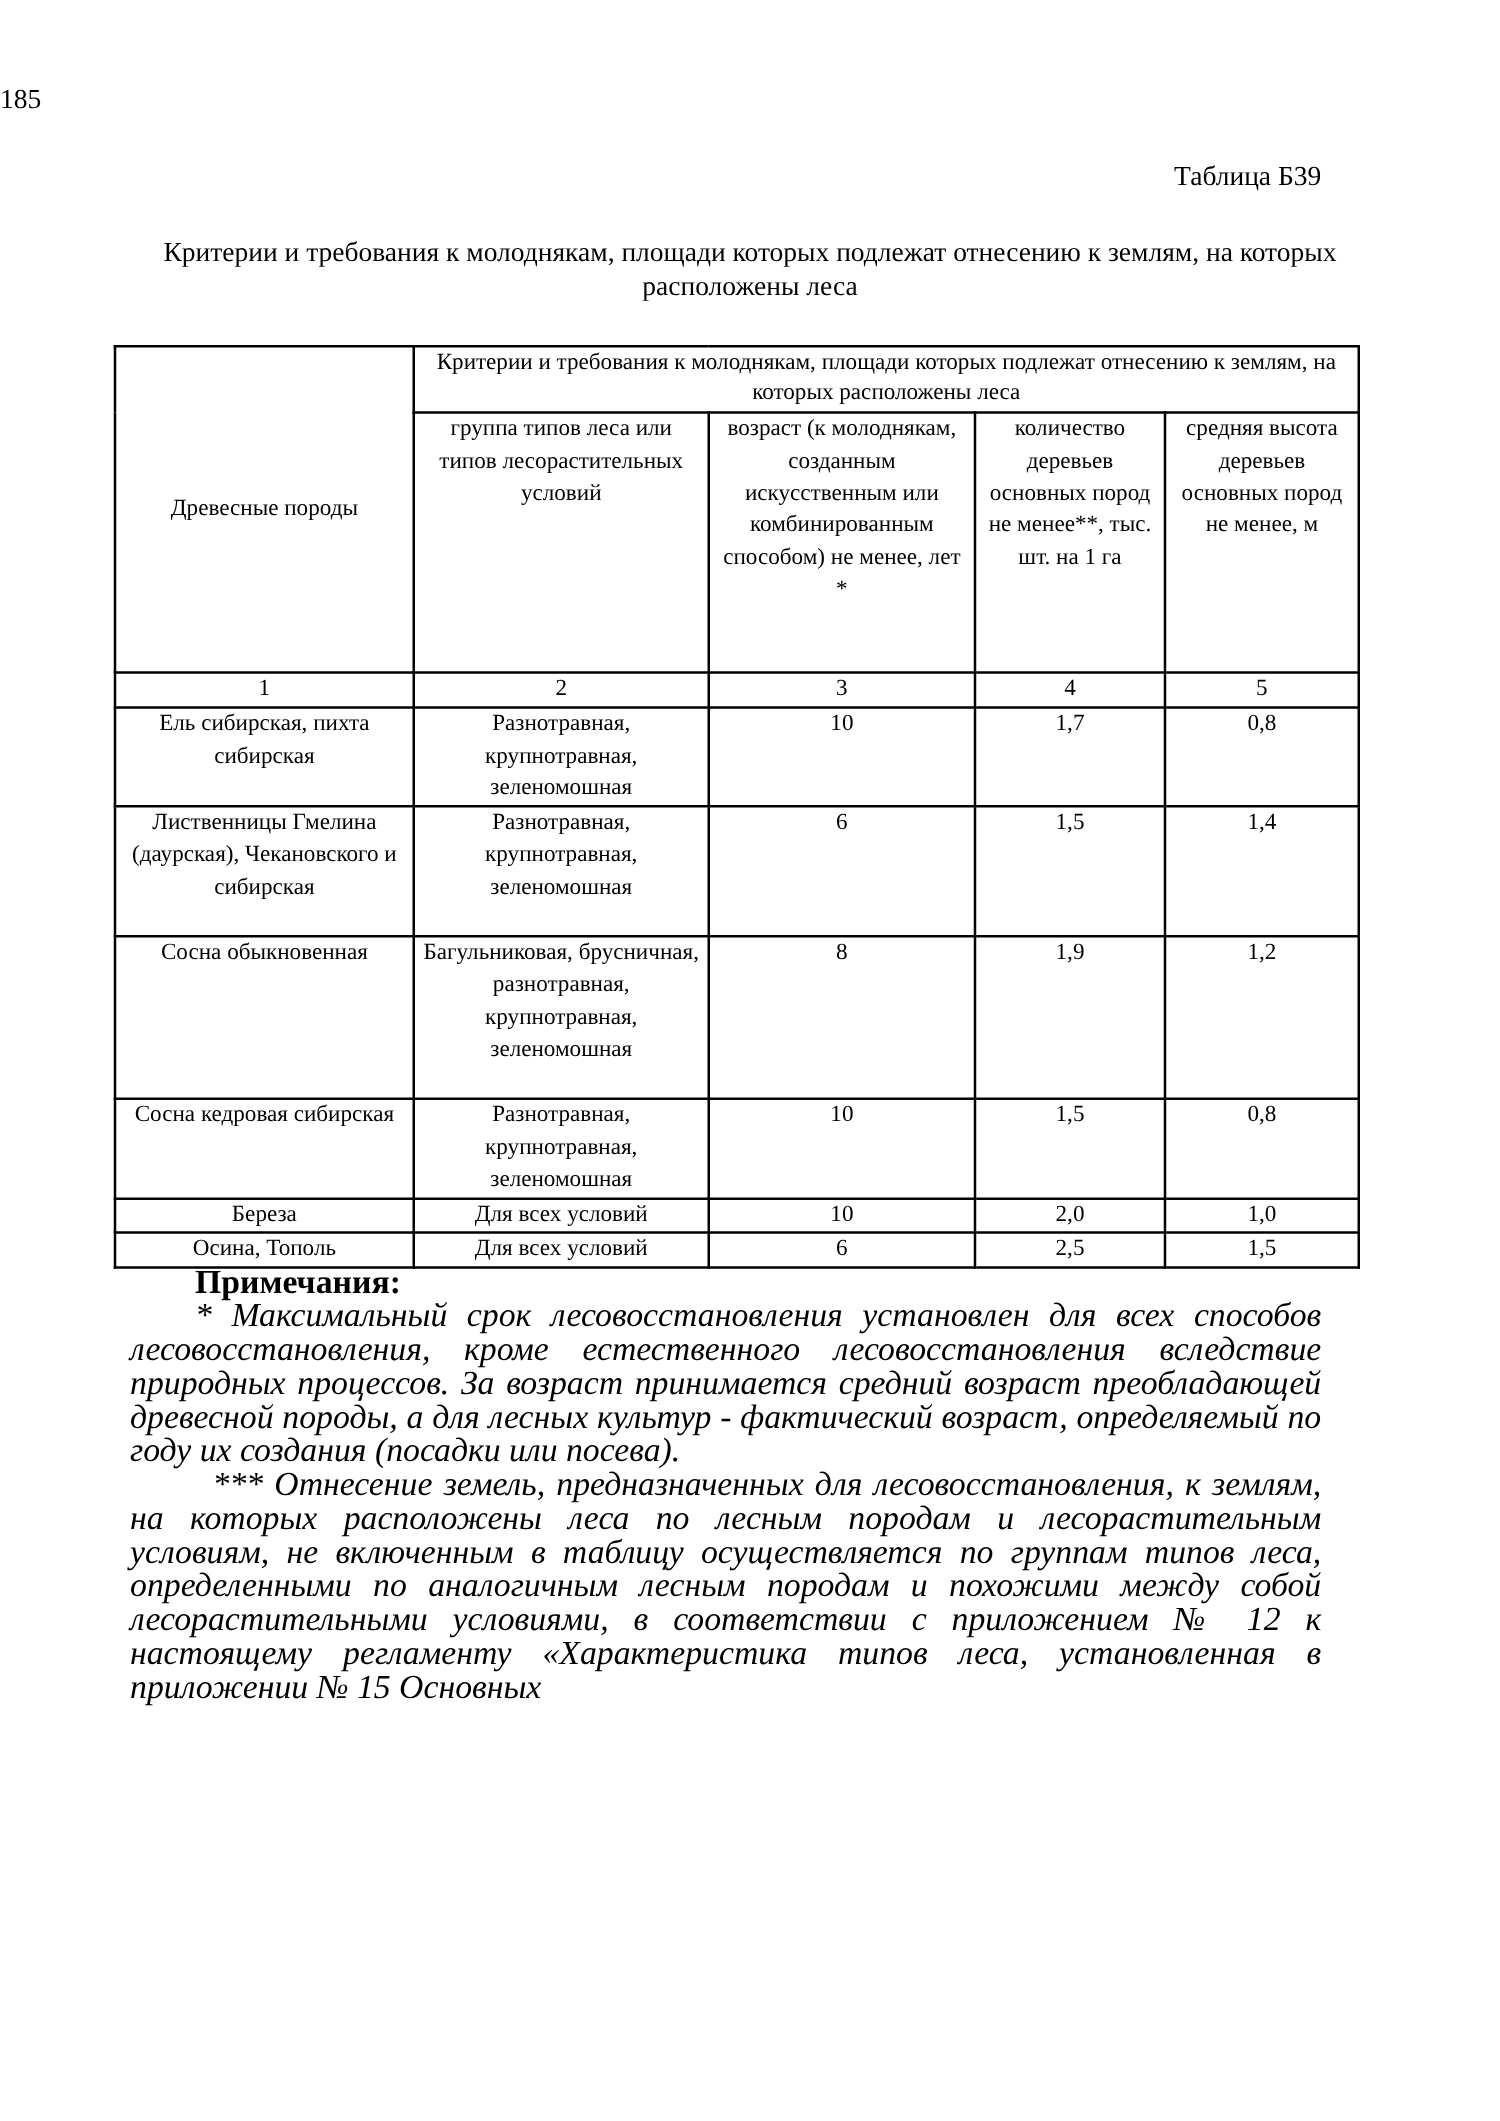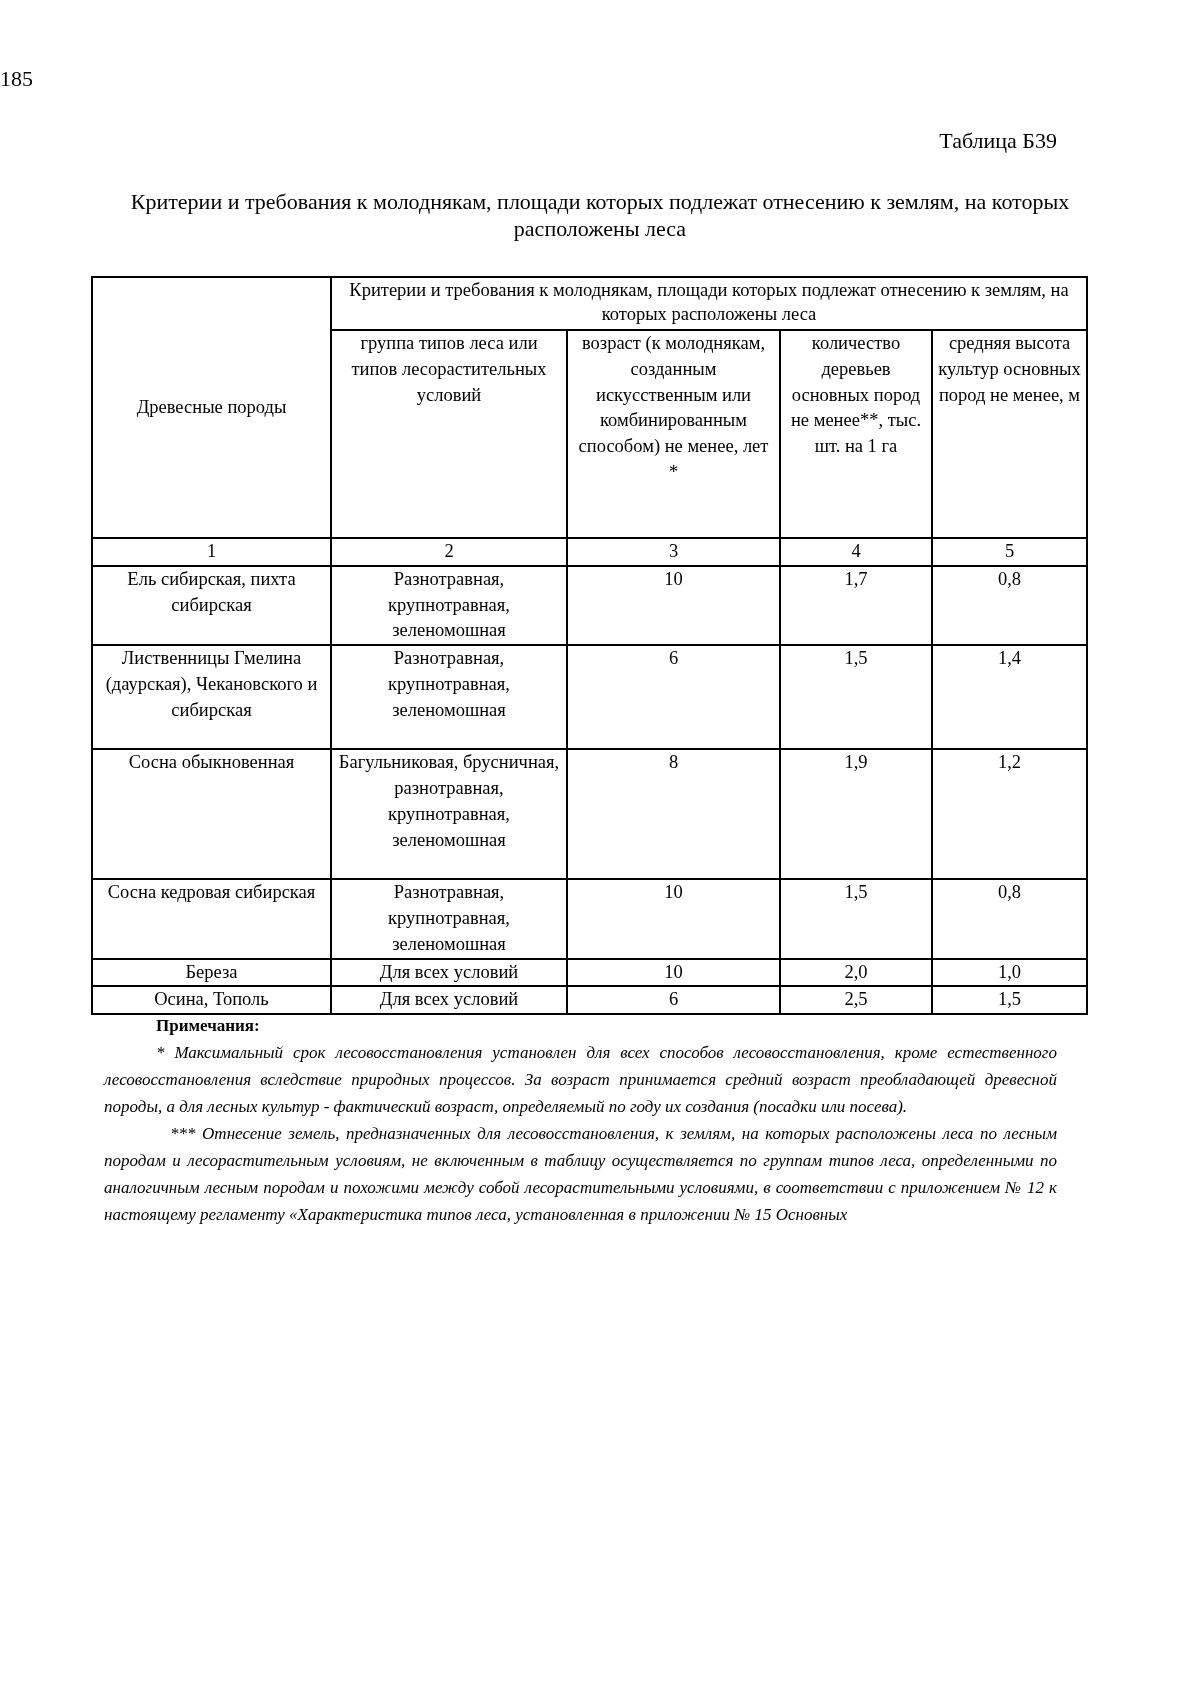--- a/index.html
+++ b/index.html
@@ -23,21 +23,21 @@
     border-collapse: collapse; table-layout: fixed;
     font-size: 18.5px; line-height: 25.8px;
   }
   table.criteria td {
     border: 2px solid #000; text-align: center; vertical-align: top;
     padding: 0 4px; overflow: hidden;
   }
   table.criteria td.vmid { vertical-align: middle; }
   .notes {
     position: absolute; top: 1012px; left: 104px; width: 953px;
-    font-size: 17px; line-height: 27px; text-align: justify;
+    font-size: 27px; line-height: 27px; text-align: justify;
   }
   .notes .notes-title { font-weight: bold; padding-left: 52px; }
   .notes p { margin: 0; font-style: italic; }
   .notes .n1 { text-indent: 52px; }
   .notes .n2, .notes .n3 { text-indent: 66px; }
 </style>
 </head>
 <body>
 
 <div class="page-number">185</div>
@@ -54,21 +54,21 @@
   </colgroup>
   <tbody>
       <tr style="height:53px">
     <td rowspan="2" class="vmid">Древесные породы</td>
     <td colspan="4" style="line-height:24px">Критерии и требования к молоднякам, площади которых подлежат отнесению к землям, на которых расположены леса</td>
   </tr>
   <tr style="height:208px">
     <td>группа типов леса или типов лесорастительных условий</td>
     <td>возраст (к молоднякам, созданным искусственным или комбинированным способом) не менее, лет *</td>
     <td>количество деревьев основных пород не менее**, тыс. шт. на 1 га</td>
-    <td>средняя высота культур основных пород не менее, м</td>
+    <td>средняя высота деревьев основных пород не менее, м</td>
   </tr>
   <tr style="height:26px">
     <td>1</td>
     <td>2</td>
     <td>3</td>
     <td>4</td>
     <td>5</td>
   </tr>
   <tr style="height:79px">
     <td>Ель сибирская, пихта сибирская</td>

